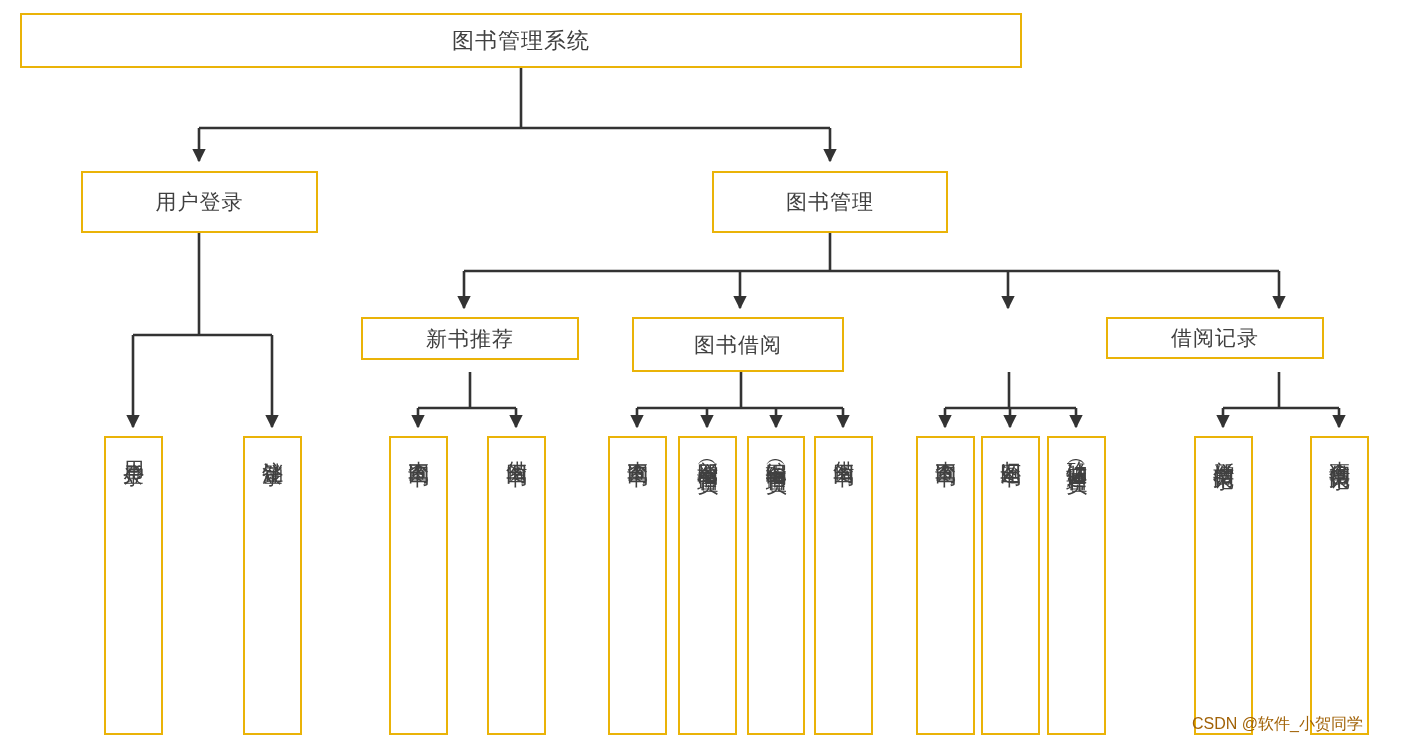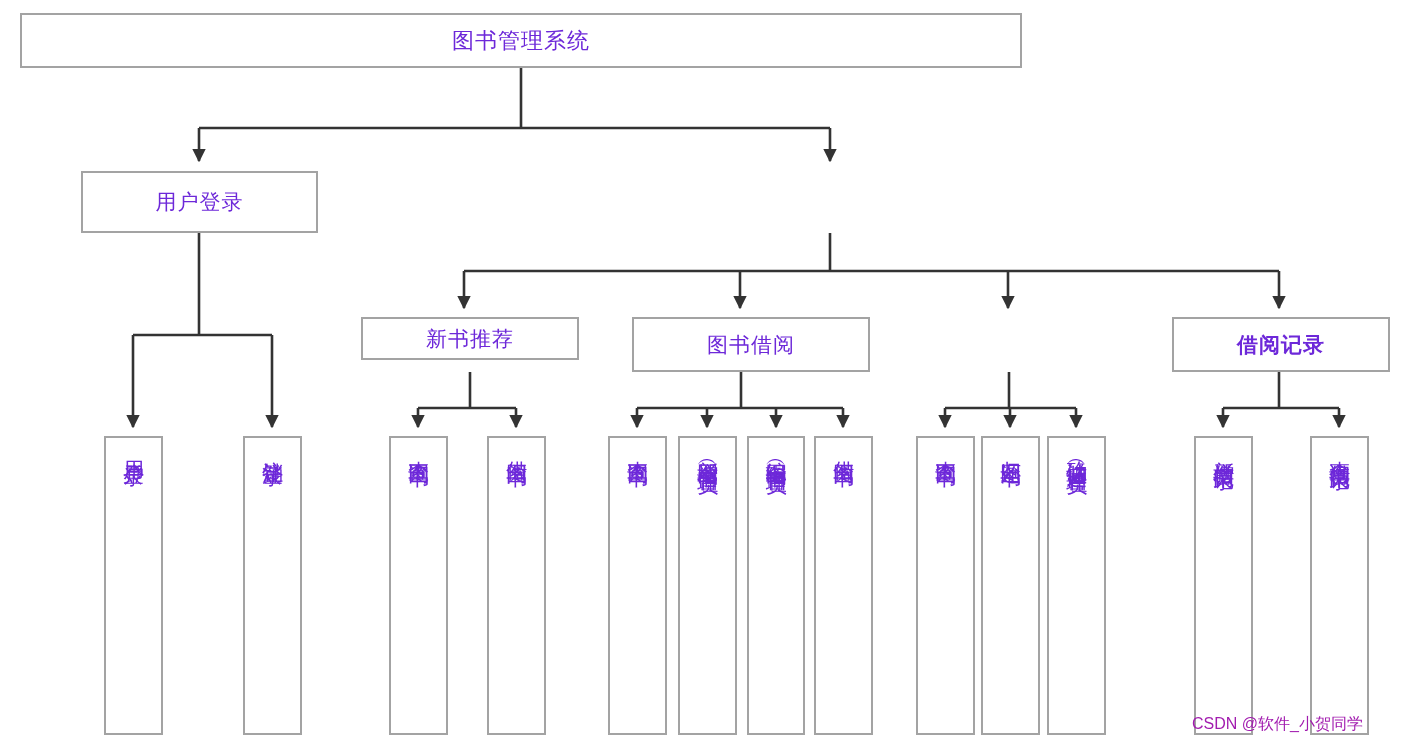--- a/index.html
+++ b/index.html
@@ -21,25 +21,25 @@
     position: absolute;
     left: 0;
     top: 0;
     width: 1405px;
     height: 747px;
   }
   .node {
     position: absolute;
     box-sizing: border-box;
     background: #ffffff;
-    border: 2px solid #a3a3a3;
+    border: 2px solid #eab308;
     display: flex;
     align-items: center;
     justify-content: center;
-    color: #6d28d9;
+    color: #404040;
     z-index: 3;
   }
   .node.horiz {
     font-size: 21px;
     letter-spacing: 1px;
   }
   .node.vert {
     font-size: 21px;
     align-items: flex-start;
     justify-content: center;
@@ -53,21 +53,21 @@
     white-space: nowrap;
   }
   .node.root {
     font-size: 22px;
   }
   .watermark {
     position: absolute;
     left: 1192px;
     top: 714px;
     font-size: 16px;
-    color: #a21caf;
+    color: #a16207;
     white-space: nowrap;
     z-index: 5;
   }
 </style>
 </head>
 <body>
 
 <div id="canvas">
 
   <svg id="wires" viewBox="0 0 1405 747" xmlns="http://www.w3.org/2000/svg">
@@ -120,27 +120,28 @@
       <path d="M 1223 408 L 1339 408"></path>
       <path d="M 1223 408 L 1223 427" marker-end="url(#arrow)"></path>
       <path d="M 1339 408 L 1339 427" marker-end="url(#arrow)"></path>
     </g>
   </svg>
 
   <div class="node horiz root" id="node-root" style="left: 20px; top: 13px; width: 1002px; height: 55px;">图书管理系统</div>
 
   <div class="node horiz" id="node-user-login" style="left: 81px; top: 171px; width: 237px; height: 62px;">用户登录</div>
 
+  <div class="node horiz" id="node-book-manage" style="left: 712px; top: 171px; width: 236px; height: 62px;">图书管理</div>
 
   <div class="node horiz" id="node-new-book-rec" style="left: 361px; top: 317px; width: 218px; height: 43px;">新书推荐</div>
 
-  <div class="node horiz" id="node-book-borrow" style="left: 632px; top: 317px; width: 238px; height: 55px;">图书借阅</div>
+  <div class="node horiz" id="node-book-borrow" style="left: 632px; top: 317px; width: 212px; height: 55px;">图书借阅</div>
 
 
-  <div class="node horiz" id="node-borrow-record" style="left: 1172px; top: 317px; width: 218px; height: 55px; font-weight: bold;">借阅记录</div>
+  <div class="node horiz" id="node-borrow-record" style="left: 1106px; top: 317px; width: 218px; height: 42px;">借阅记录</div>
 
   <div id="leaf-host">
       <div class="node vert" style="left: 104px; top: 436px; width: 59px; height: 299px;">
         <span class="lbl">用户登录</span>
       </div>
       <div class="node vert" style="left: 243px; top: 436px; width: 59px; height: 299px;">
         <span class="lbl">注销登录</span>
       </div>
       <div class="node vert" style="left: 389px; top: 436px; width: 59px; height: 299px;">
         <span class="lbl">查询图书</span>

